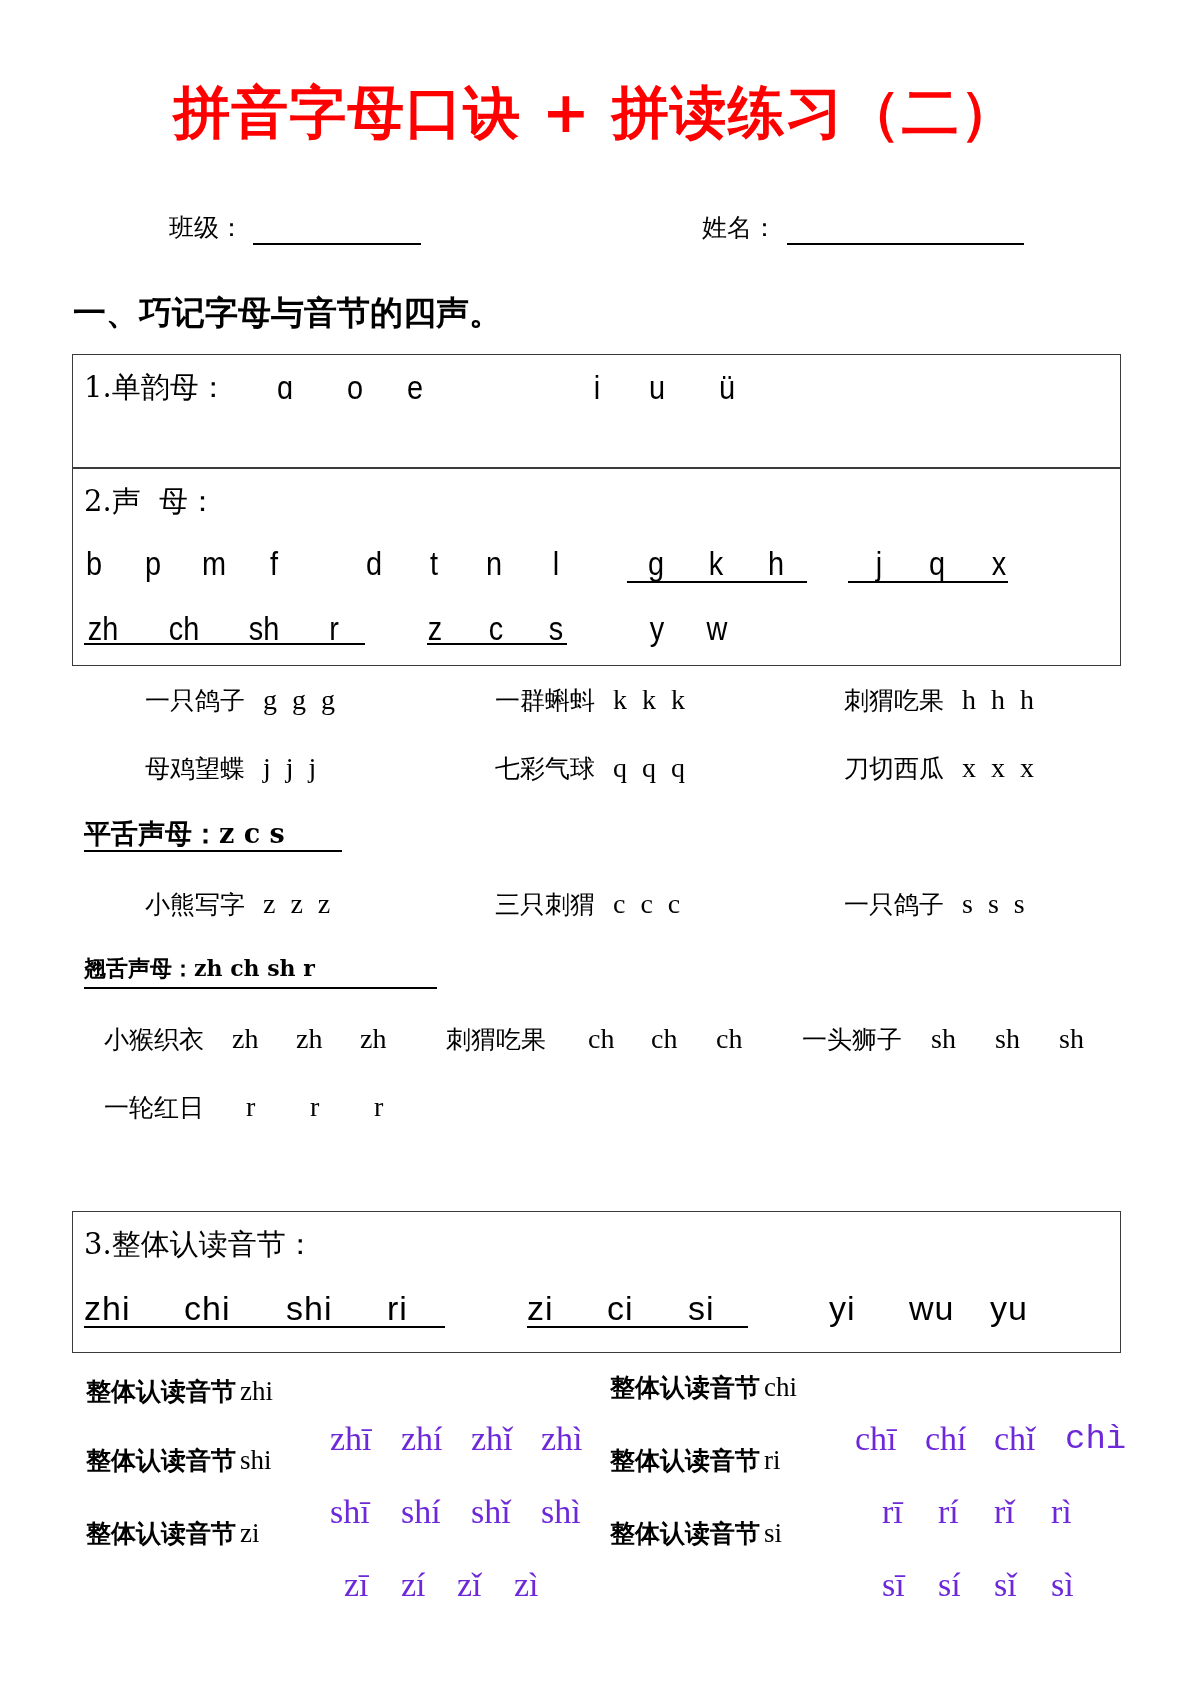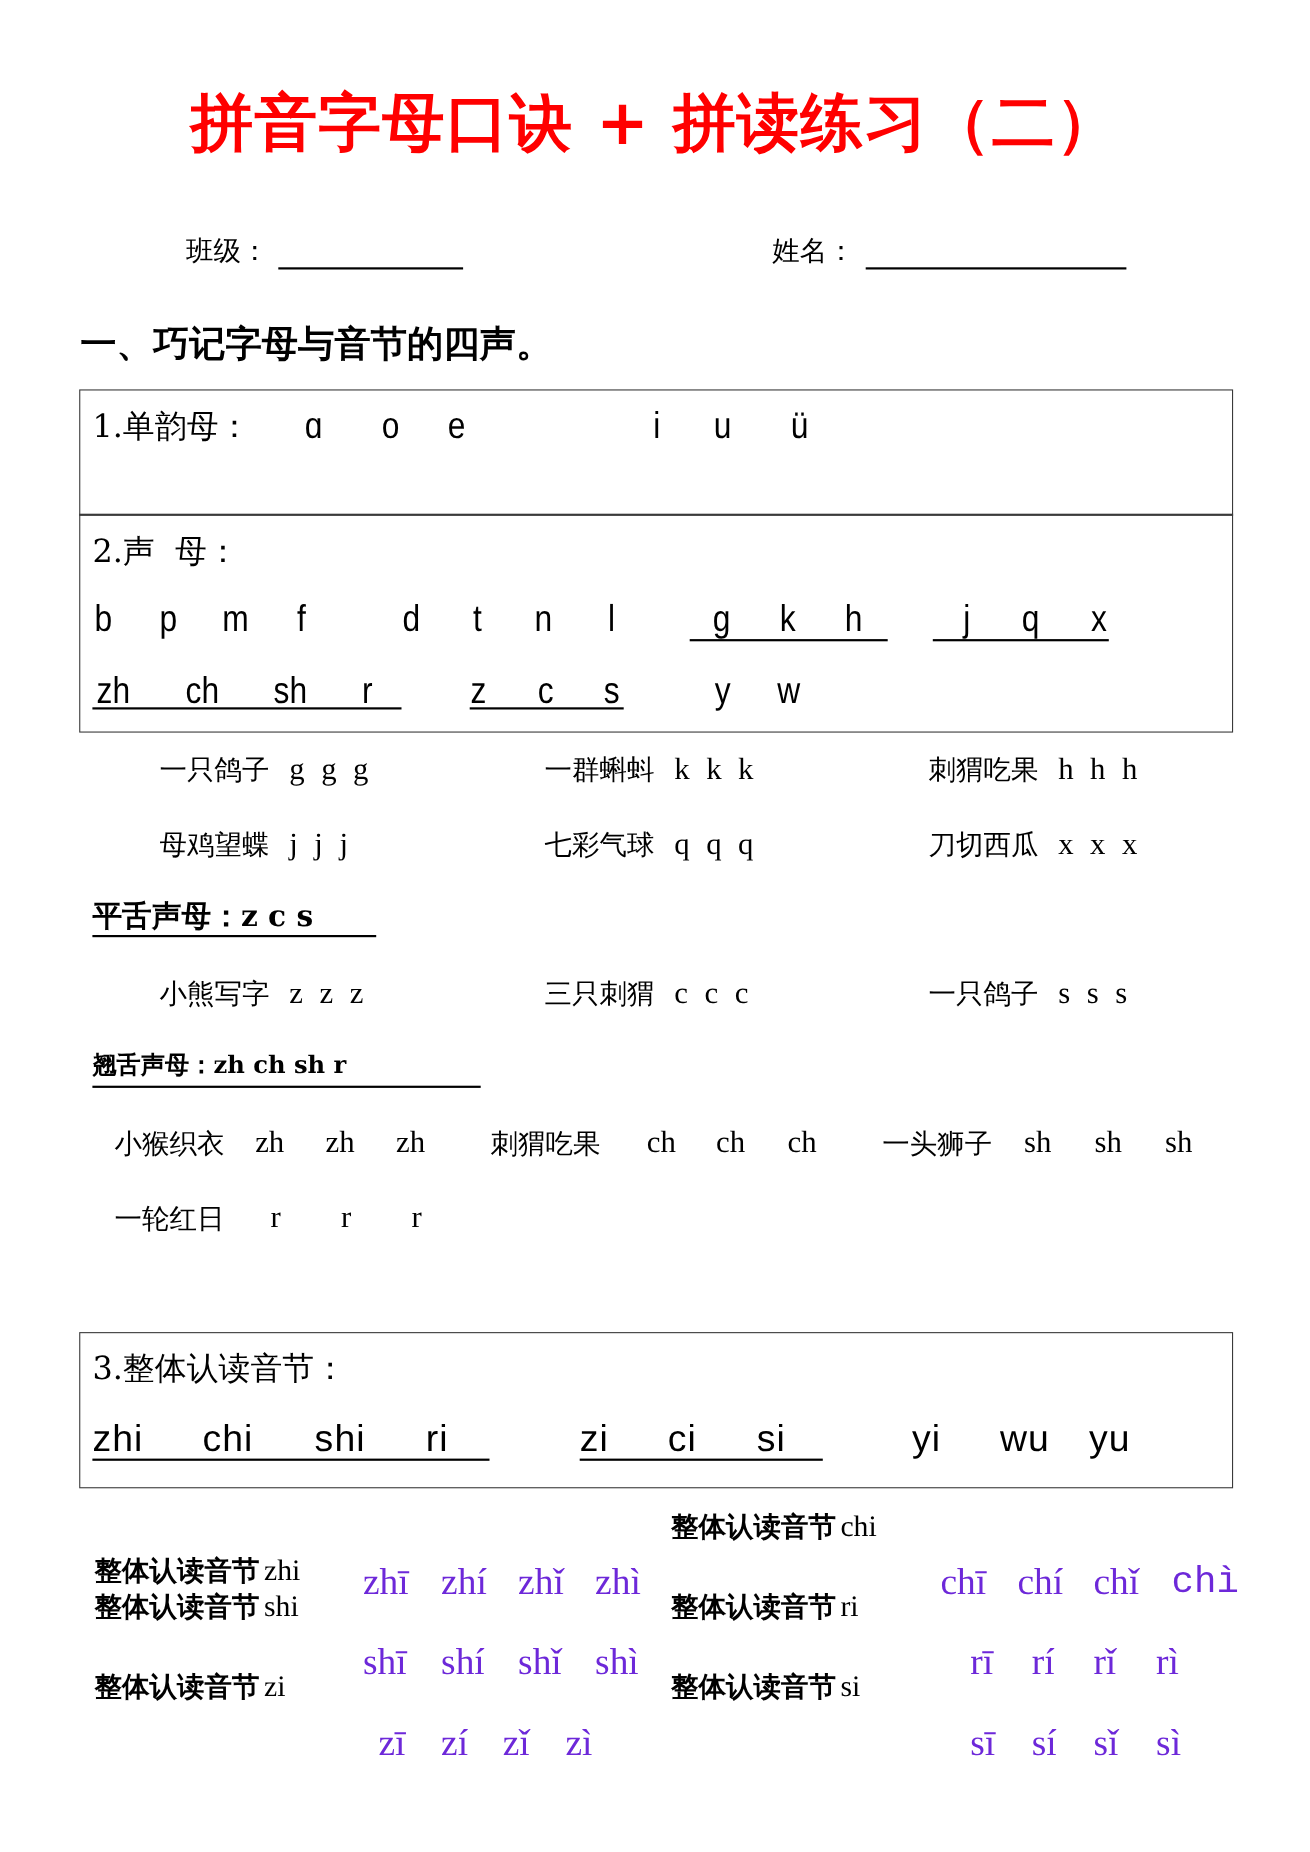--- a/index.html
+++ b/index.html
@@ -147,21 +147,21 @@
 <div class="t syl" style="left:387px;top:1291px;">ri</div>
 <div class="t syl" style="left:527px;top:1291px;">zi</div>
 <div class="t syl" style="left:607px;top:1291px;">ci</div>
 <div class="t syl" style="left:688px;top:1291px;">si</div>
 <div class="t syl" style="left:829px;top:1291px;">yi</div>
 <div class="t syl" style="left:909px;top:1291px;">wu</div>
 <div class="t syl" style="left:990px;top:1291px;">yu</div>
 <div class="line" style="left:84px;top:1326px;width:361px;"></div>
 <div class="line" style="left:527px;top:1326px;width:221px;"></div>
 
-<div class="t" style="left:86px;top:1414px;">
+<div class="t" style="left:86px;top:1378px;">
   <span class="cjk pr-label">整体认读音节</span>
   <span class="pr-base">zhi</span>
 </div>
 <div class="t tone" style="left:330px;top:1374px;">zhī</div>
 <div class="t tone" style="left:401px;top:1374px;">zhí</div>
 <div class="t tone" style="left:471px;top:1374px;">zhǐ</div>
 <div class="t tone" style="left:541px;top:1374px;">zhì</div>
 <div class="t" style="left:610px;top:1374px;">
   <span class="cjk pr-label">整体认读音节</span>
   <span class="pr-base">chi</span>

